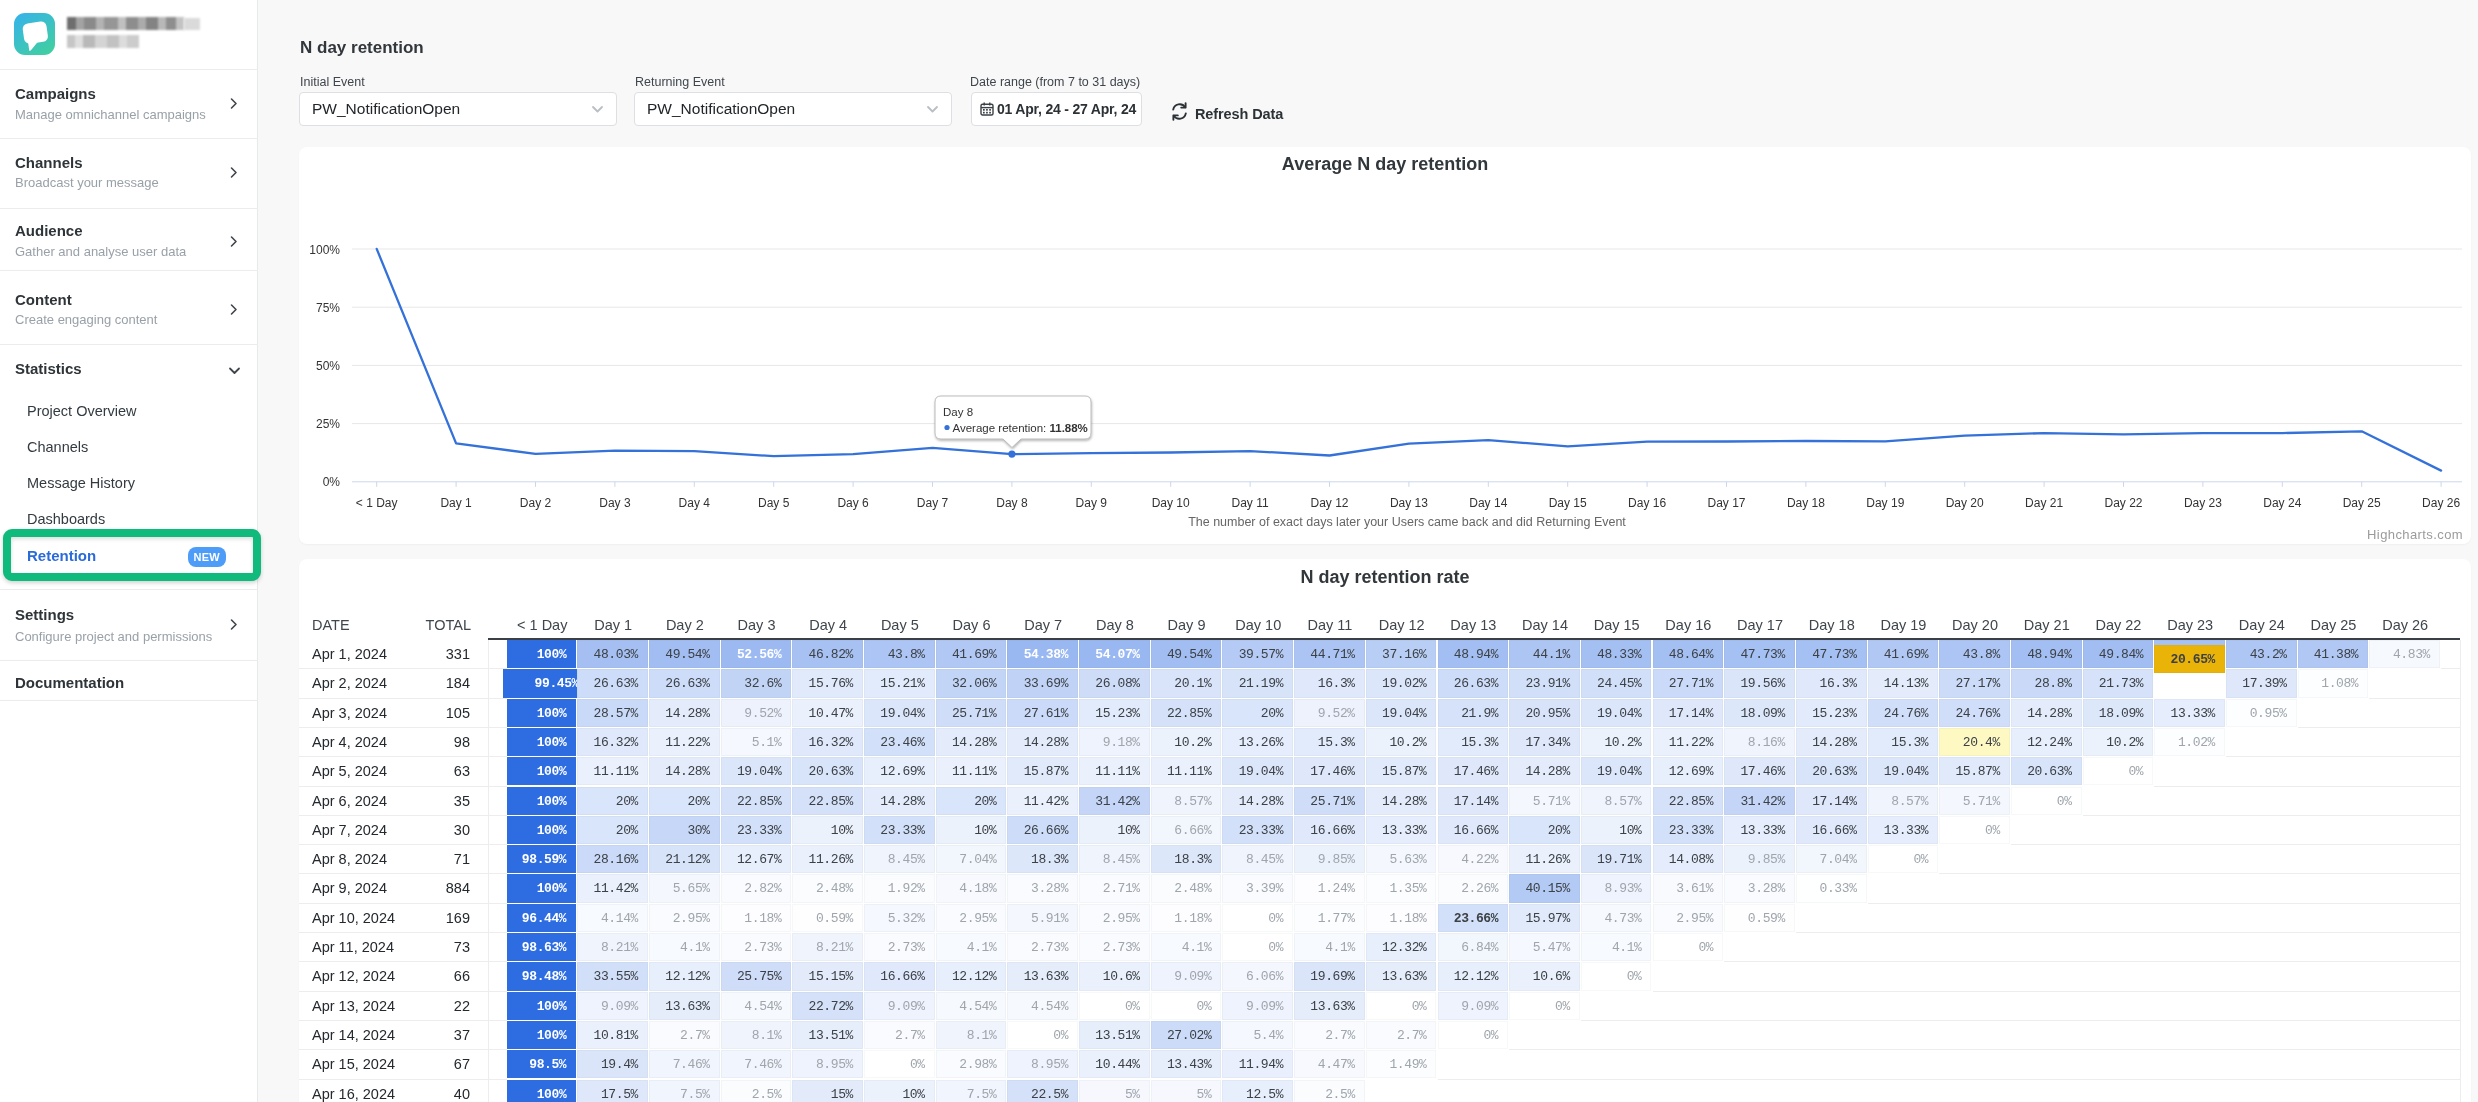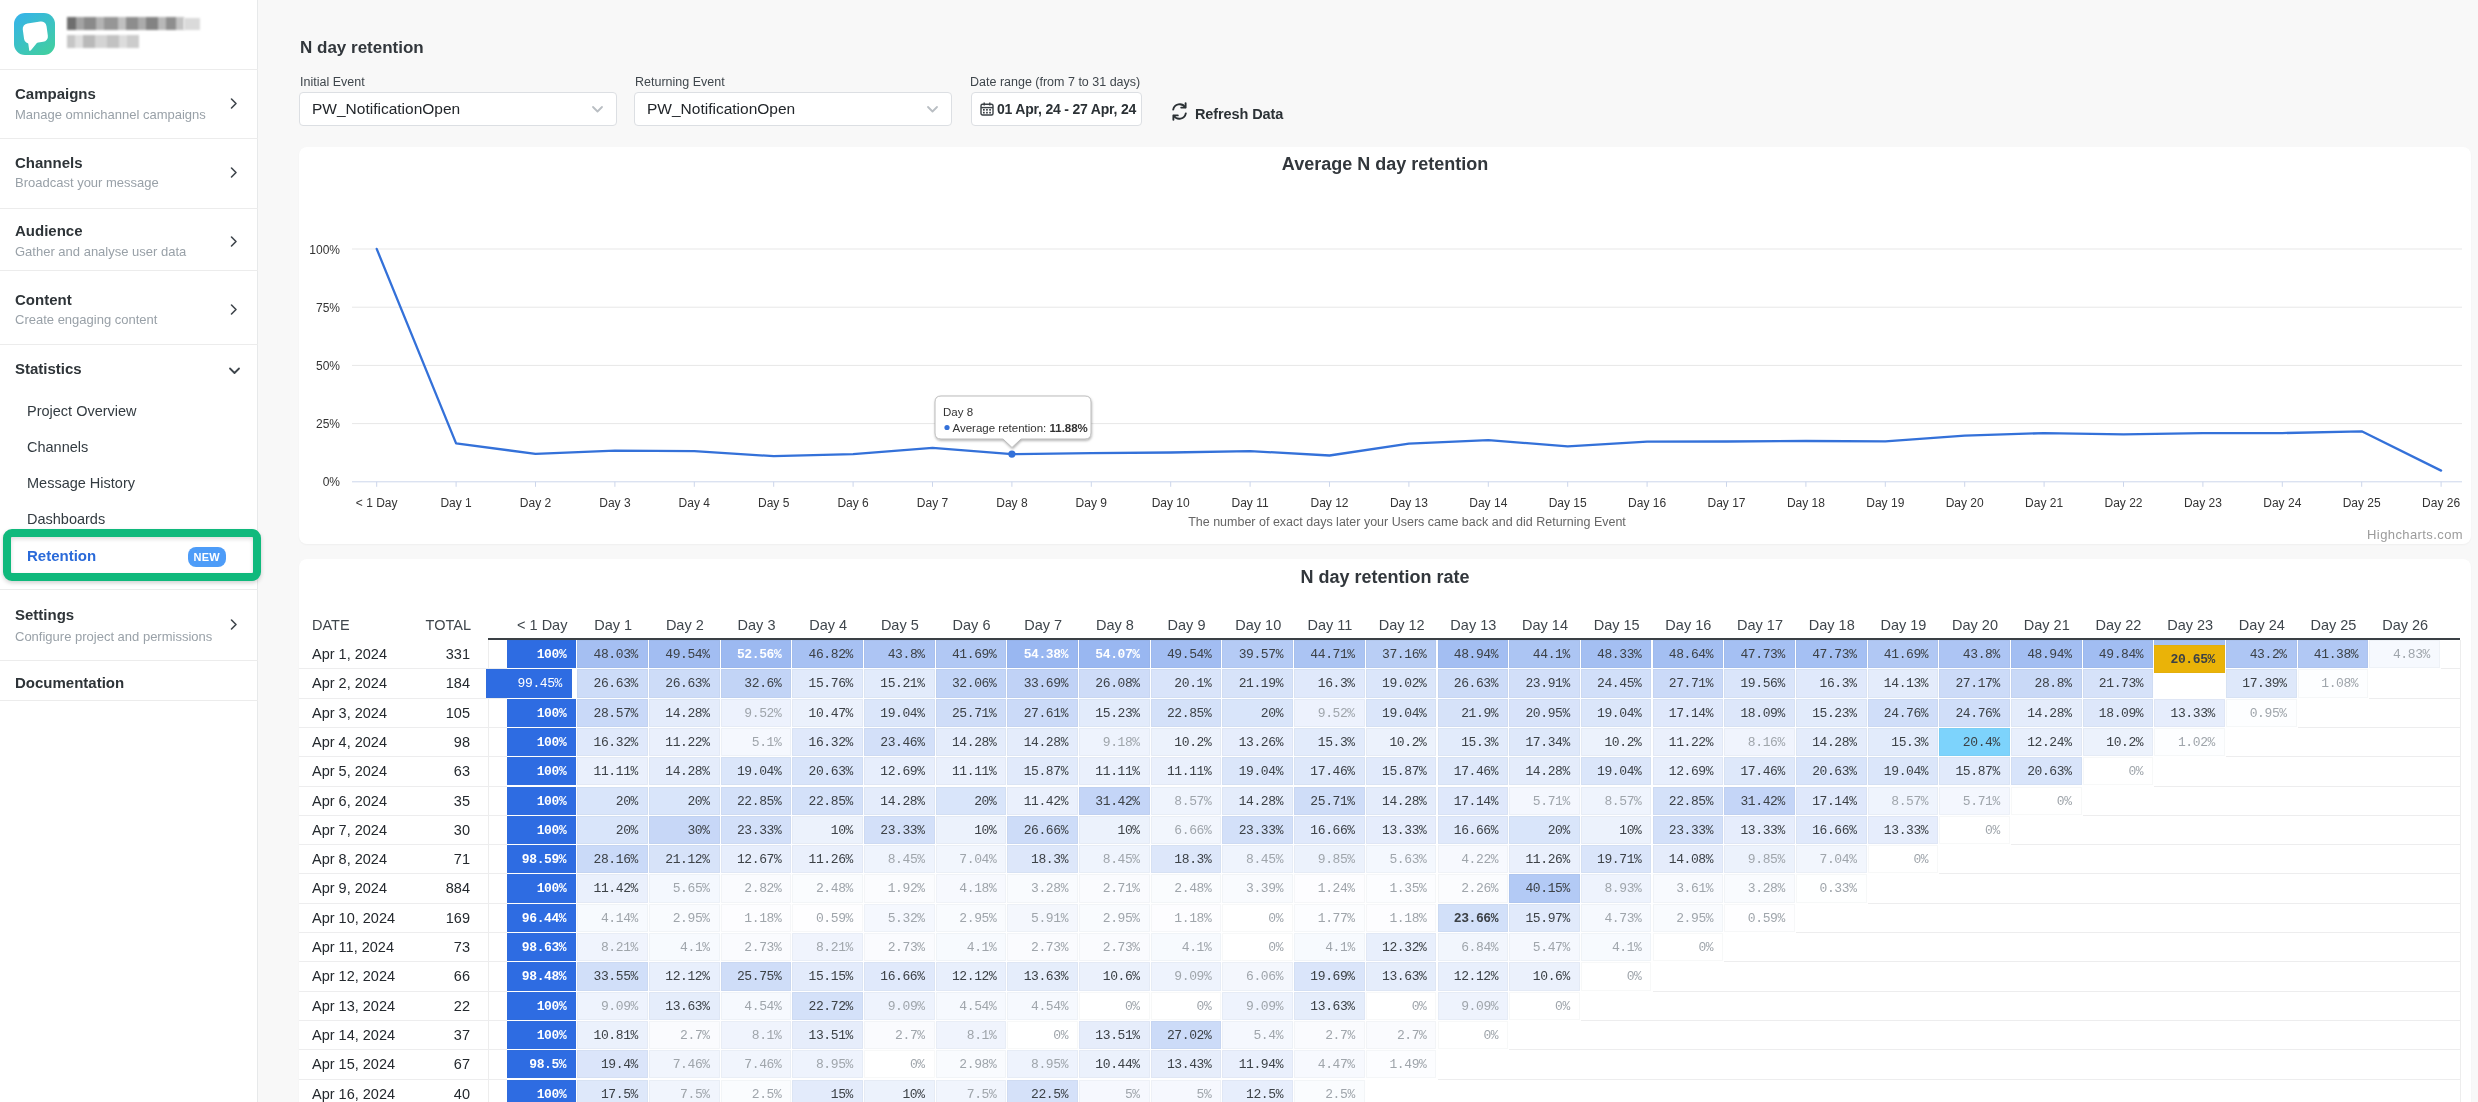--- a/index.html
+++ b/index.html
@@ -260,21 +260,21 @@
 <div class="cell" style="left:2010.9px;top:640.0px;width:70.7px;background:#a3bef2;color:#3c4146;font-weight:400">48.94%</div>
 <div class="cell" style="left:2082.6px;top:640.0px;width:70.7px;background:#a1bdf2;color:#3c4146;font-weight:400">49.84%</div>
 <div class="cell" style="left:2154.3px;top:640.0px;width:70.7px;background:#a6c1f3;color:#3c4146;font-weight:400">47.12%</div>
 <div class="cell" style="left:2226.0px;top:640.0px;width:70.7px;background:#aec6f4;color:#3c4146;font-weight:400">43.2%</div>
 <div class="cell" style="left:2297.6px;top:640.0px;width:70.7px;background:#b1c8f4;color:#3c4146;font-weight:400">41.38%</div>
 <div class="cell" style="left:2369.3px;top:640.0px;width:70.7px;background:#f6f9fe;color:#9fa5ab;font-weight:400">4.83%</div>
 <div class="rl" style="left:299.0px;top:668.3px;width:208.2px"></div>
 <div class="rl" style="left:2441.0px;top:668.3px;width:19.0px"></div>
 <div class="dt" style="left:312px;top:669.3px">Apr 2, 2024</div>
 <div class="dt" style="left:371px;top:669.3px;width:99px;text-align:right">184</div>
-<div class="cell" style="left:486px;top:669.3px;width:86px;background:#2e6ce2;color:#fff;font-weight:400">99.45%</div>
+<div class="cell" style="left:503px;top:669.3px;width:86px;background:#2e6ce2;color:#fff;font-weight:700">99.45%</div>
 <div class="cell" style="left:577.3px;top:669.3px;width:70.7px;background:#cddcf8;color:#3c4146;font-weight:400">26.63%</div>
 <div class="cell" style="left:649.0px;top:669.3px;width:70.7px;background:#cddcf8;color:#3c4146;font-weight:400">26.63%</div>
 <div class="cell" style="left:720.7px;top:669.3px;width:70.7px;background:#c2d4f6;color:#3c4146;font-weight:400">32.6%</div>
 <div class="cell" style="left:792.3px;top:669.3px;width:70.7px;background:#e1eafb;color:#3c4146;font-weight:400">15.76%</div>
 <div class="cell" style="left:864.0px;top:669.3px;width:70.7px;background:#e2ebfb;color:#3c4146;font-weight:400">15.21%</div>
 <div class="cell" style="left:935.7px;top:669.3px;width:70.7px;background:#c3d5f7;color:#3c4146;font-weight:400">32.06%</div>
 <div class="cell" style="left:1007.4px;top:669.3px;width:70.7px;background:#c0d2f6;color:#3c4146;font-weight:400">33.69%</div>
 <div class="cell" style="left:1079.1px;top:669.3px;width:70.7px;background:#cedcf8;color:#3c4146;font-weight:400">26.08%</div>
 <div class="cell" style="left:1150.7px;top:669.3px;width:70.7px;background:#d9e4fa;color:#3c4146;font-weight:400">20.1%</div>
 <div class="cell" style="left:1222.4px;top:669.3px;width:70.7px;background:#d7e3f9;color:#3c4146;font-weight:400">21.19%</div>
@@ -339,21 +339,21 @@
 <div class="cell" style="left:1222.4px;top:727.9px;width:70.7px;background:#e6edfc;color:#3c4146;font-weight:400">13.26%</div>
 <div class="cell" style="left:1294.1px;top:727.9px;width:70.7px;background:#e2ebfb;color:#3c4146;font-weight:400">15.3%</div>
 <div class="cell" style="left:1365.8px;top:727.9px;width:70.7px;background:#ecf2fc;color:#3c4146;font-weight:400">10.2%</div>
 <div class="cell" style="left:1437.5px;top:727.9px;width:70.7px;background:#e2ebfb;color:#3c4146;font-weight:400">15.3%</div>
 <div class="cell" style="left:1509.2px;top:727.9px;width:70.7px;background:#dee8fa;color:#3c4146;font-weight:400">17.34%</div>
 <div class="cell" style="left:1580.8px;top:727.9px;width:70.7px;background:#ecf2fc;color:#3c4146;font-weight:400">10.2%</div>
 <div class="cell" style="left:1652.5px;top:727.9px;width:70.7px;background:#eaf0fc;color:#3c4146;font-weight:400">11.22%</div>
 <div class="cell" style="left:1724.2px;top:727.9px;width:70.7px;background:#f0f4fd;color:#9fa5ab;font-weight:400">8.16%</div>
 <div class="cell" style="left:1795.9px;top:727.9px;width:70.7px;background:#e4ecfb;color:#3c4146;font-weight:400">14.28%</div>
 <div class="cell" style="left:1867.6px;top:727.9px;width:70.7px;background:#e2ebfb;color:#3c4146;font-weight:400">15.3%</div>
-<div class="cell" style="left:1939.2px;top:727.9px;width:70.7px;background:#7dd3fc;color:#3c4146;font-weight:400">20.4%</div>
+<div class="cell" style="left:1939.2px;top:727.9px;width:70.7px;background:#fef9c3;color:#3c4146;font-weight:400">20.4%</div>
 <div class="cell" style="left:2010.9px;top:727.9px;width:70.7px;background:#e8effc;color:#3c4146;font-weight:400">12.24%</div>
 <div class="cell" style="left:2082.6px;top:727.9px;width:70.7px;background:#ecf2fc;color:#3c4146;font-weight:400">10.2%</div>
 <div class="cell" style="left:2154.3px;top:727.9px;width:70.7px;background:#fdfeff;color:#9fa5ab;font-weight:400">1.02%</div>
 <div class="rl" style="left:299.0px;top:756.2px;width:208.2px"></div>
 <div class="rl" style="left:2226.0px;top:756.2px;width:234.0px"></div>
 <div class="dt" style="left:312px;top:757.2px">Apr 5, 2024</div>
 <div class="dt" style="left:371px;top:757.2px;width:99px;text-align:right">63</div>
 <div class="cell" style="left:507.2px;top:757.2px;width:69.1px;background:#2e6ce2;color:#fff;font-weight:700">100%</div>
 <div class="cell" style="left:577.3px;top:757.2px;width:70.7px;background:#eaf0fc;color:#3c4146;font-weight:400">11.11%</div>
 <div class="cell" style="left:649.0px;top:757.2px;width:70.7px;background:#e4ecfb;color:#3c4146;font-weight:400">14.28%</div>

